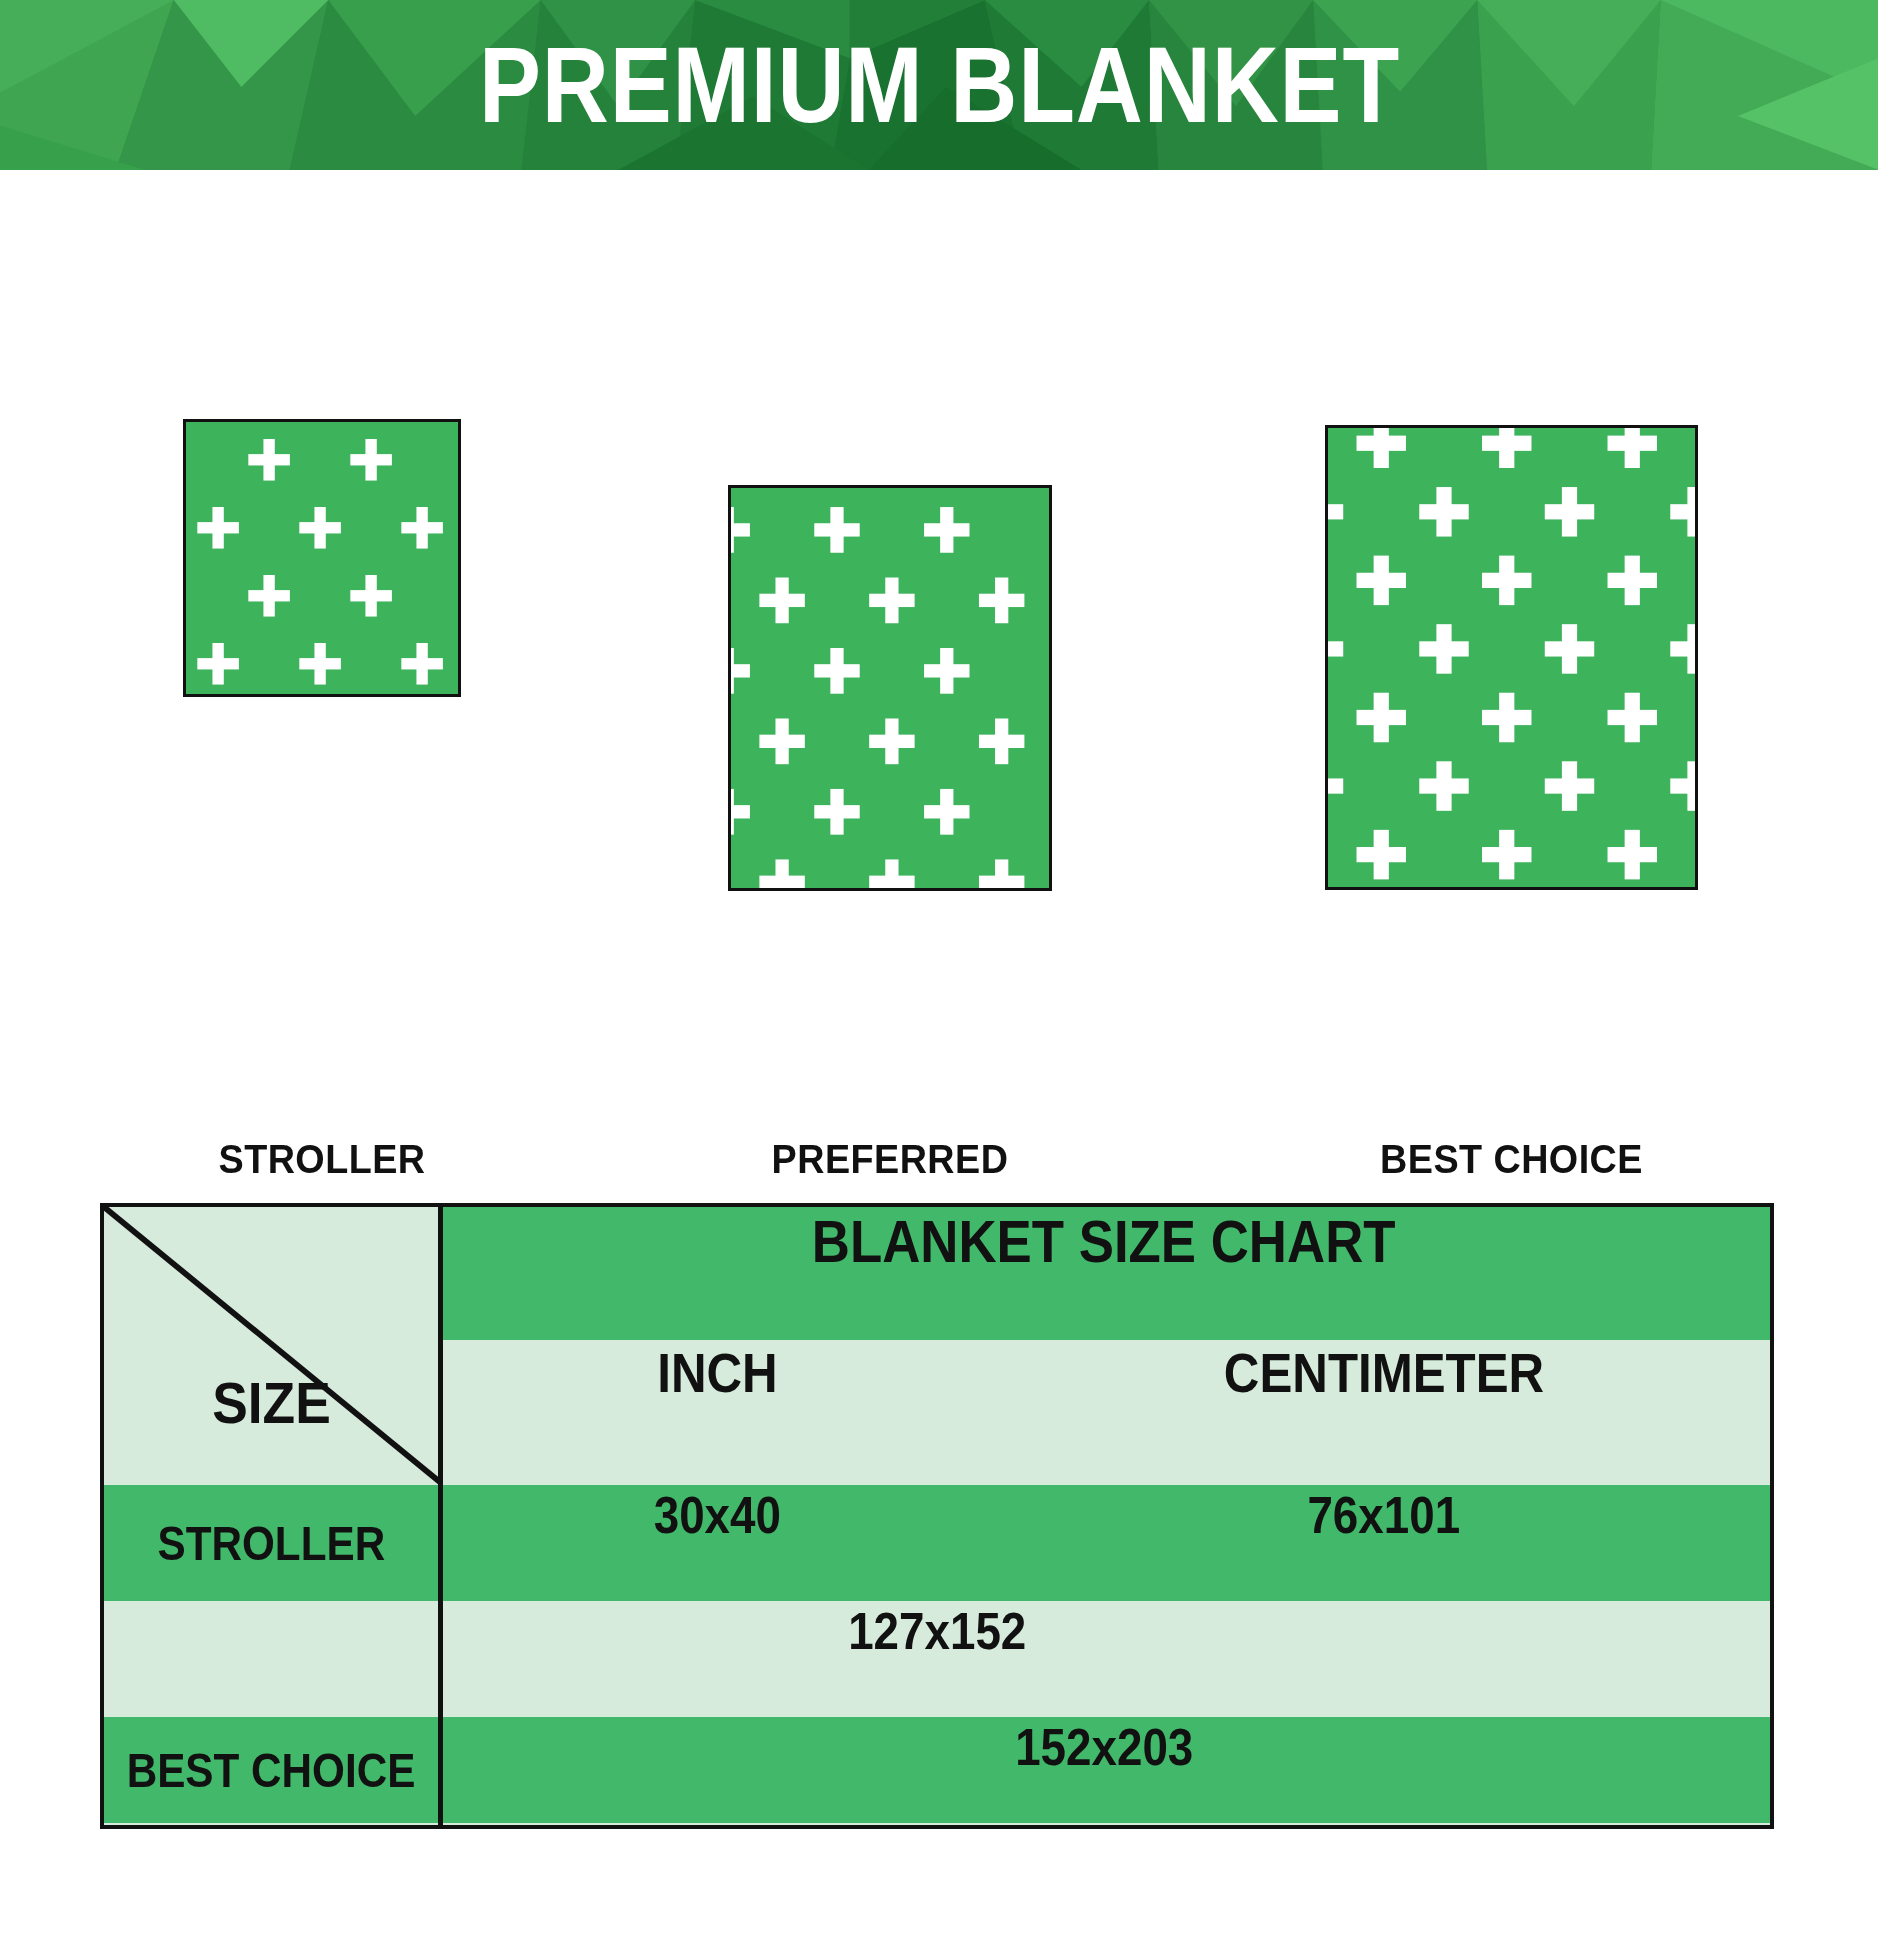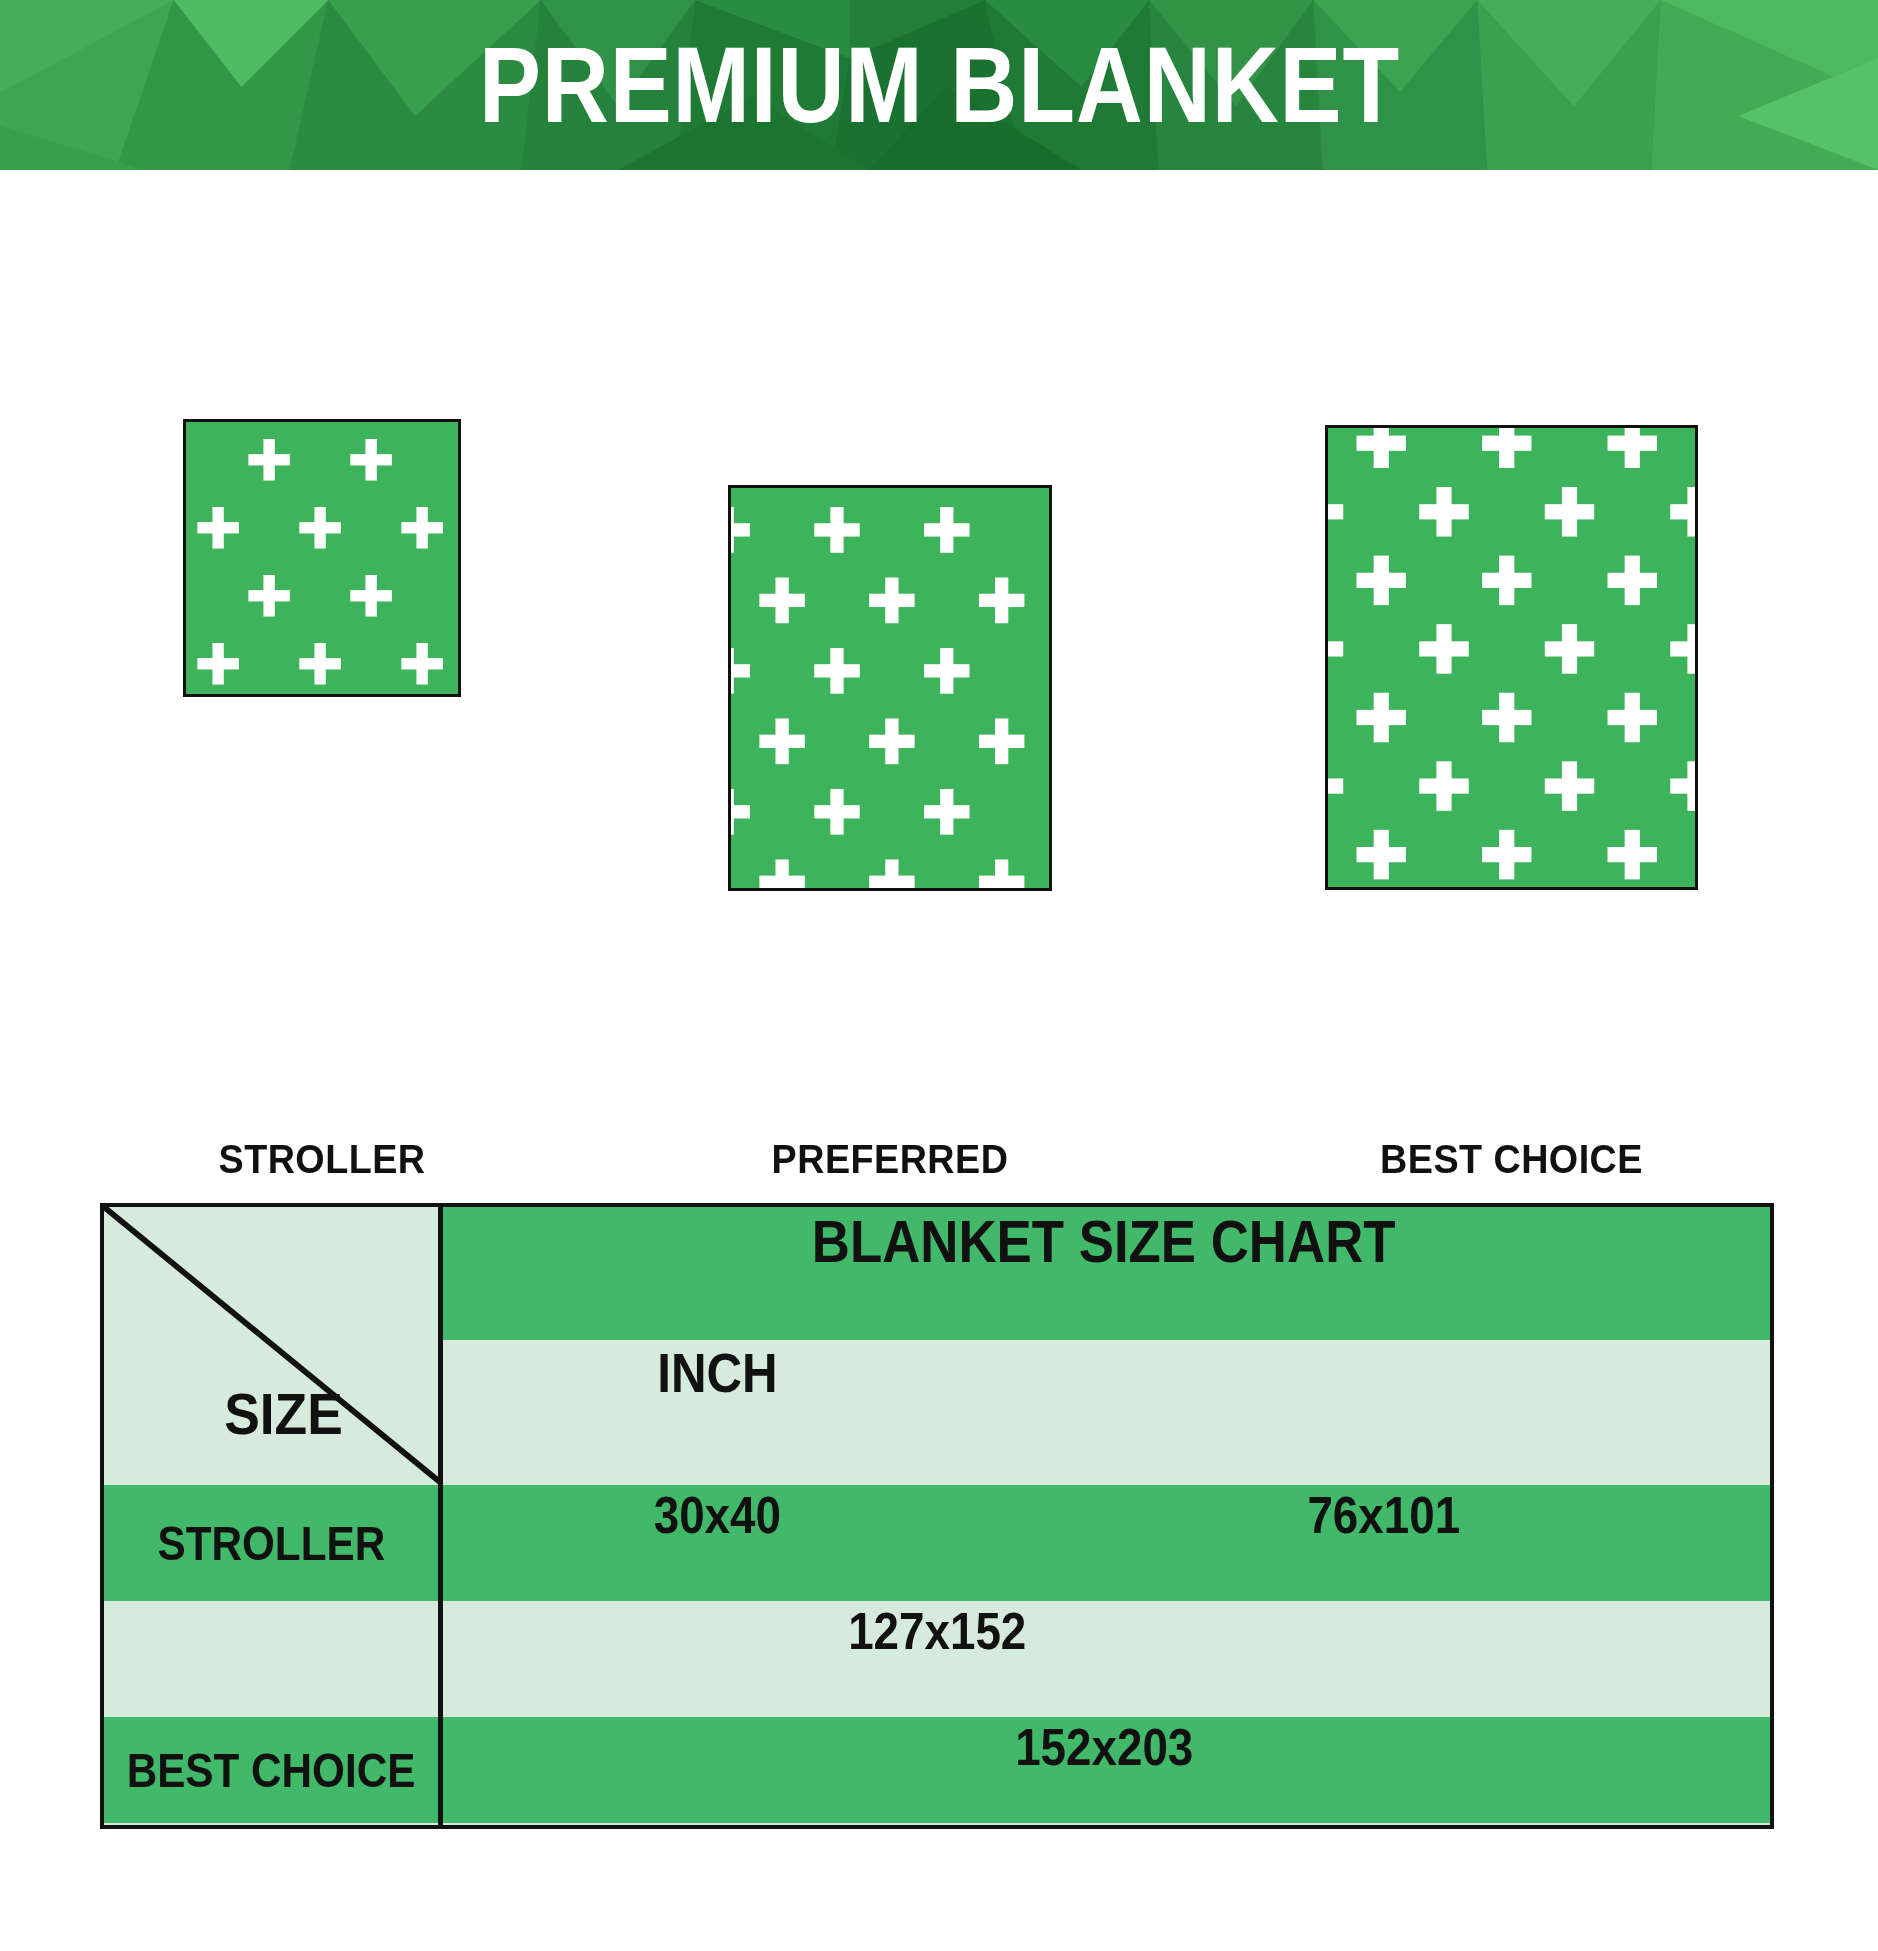--- a/index.html
+++ b/index.html
@@ -204,27 +204,26 @@
     top: 0;
     width: 340px;
     height: 278px;
     display: block;
     pointer-events: none;
   }
   
   #size-corner-label {
     position: absolute;
     left: 0;
-    top: 134px;
+    top: 123px;
     width: 334px;
     height: 145px;
     display: flex;
     align-items: center;
     justify-content: center;
-    padding-left: 12px;
   }
 </style>
 </head>
 <body>
 
 <div id="header-banner">
   <svg id="header-polygons" viewBox="0 0 1946 176" preserveAspectRatio="none">
     <rect x="0" y="0" width="1946" height="176" fill="#2E8B43"></rect>
     <polygon points="0,0 180,0 120,176 0,176" fill="#3FA551"></polygon>
     <polygon points="0,0 180,0 0,96" fill="#46AE58"></polygon>
@@ -369,20 +368,23 @@
         <span class="txt-chart-title">BLANKET SIZE CHART</span>
       </div>
     </div>
 
     <div class="tbl-row bg-mint" style="top:133px; height:145px;">
       <div class="cell-size"></div>
       <div class="cell-rest">
         <div class="cell-inch">
           <span class="txt-colhead">INCH</span>
         </div>
+        <div class="cell-cm">
+          <span class="txt-colhead">CENTIMETER</span>
+        </div>
       </div>
     </div>
 
     <div id="size-corner-label">
       <span class="txt-sizehead">SIZE</span>
     </div>
 
     <div class="tbl-row bg-green" style="top:278px; height:116px;">
       <div class="cell-size">
         <span class="txt-rowlabel">STROLLER</span>

